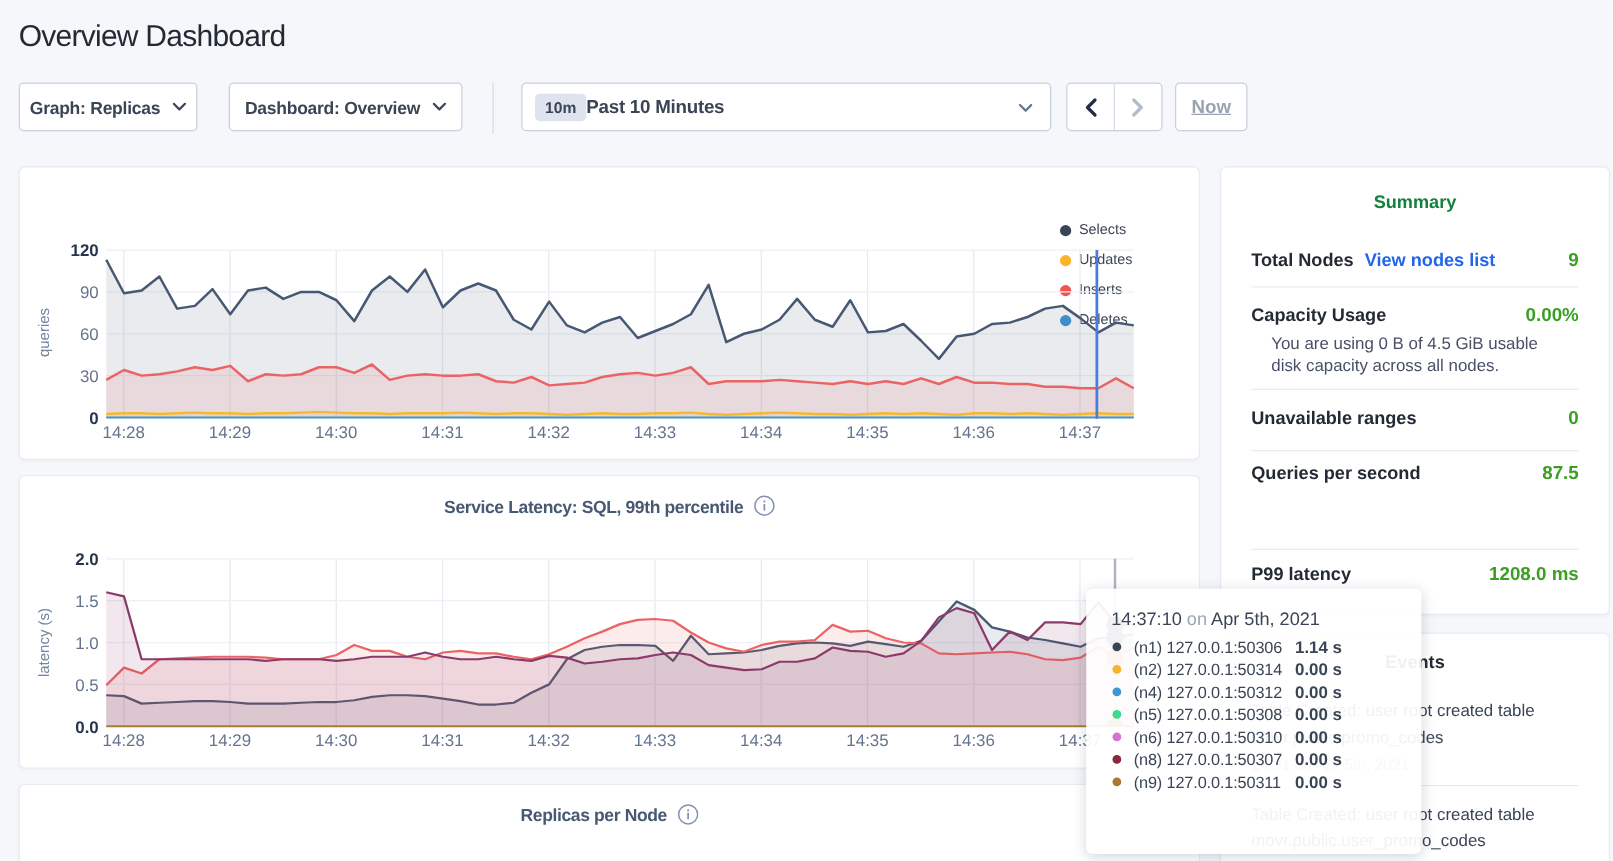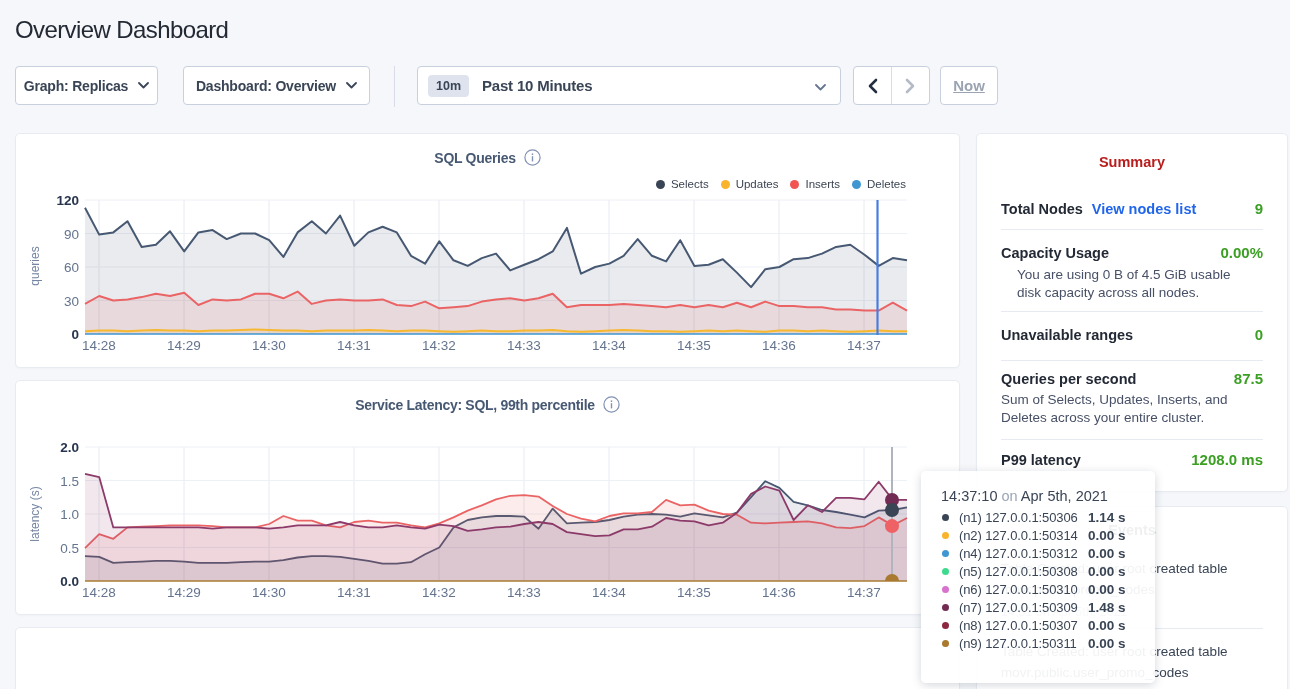--- a/index.html
+++ b/index.html
@@ -8,21 +8,21 @@
 .abs { position:absolute; }
 h1.pagetitle { left:15px; top:16px; font-size:24px; font-weight:normal; color:#242a35; letter-spacing:-0.6px; position:absolute; }
 .ctl { position:absolute; top:66px; height:39px; background:#fff; border:1px solid #c8cfdd; border-radius:4px; display:flex; align-items:center; }
 .ctl .lbl { font-size:14px; font-weight:bold; color:#394455; letter-spacing:-0.2px; }
 .divider { position:absolute; left:394px; top:66px; height:41px; width:1px; background:#d7dce6; }
 .badge10m { background:#dfe3ee; border-radius:4px; font-size:12.5px; font-weight:bold; color:#394455; padding:4px 8px; }
 .arrowbtn { display:flex; align-items:center; justify-content:center; width:38px; height:37px; }
 .card { position:absolute; background:#fff; border:1px solid #e8ecf2; border-radius:5px; box-shadow:0 1px 2px rgba(50,60,80,0.03); }
 .ctitle { display:flex; justify-content:center; align-items:center; gap:8px; font-size:14px; letter-spacing:-0.3px; font-weight:bold; color:#475872; }
 .info { display:inline-flex; }
-.legend { position:absolute; display:flex; gap:12px; font-size:11.5px; color:#3c4554; }
+.legend { position:absolute; display:flex; gap:12px; font-size:11.5px; color:#3c4554;flex-direction:column; }
 .legend .item { display:flex; align-items:center; gap:6px; }
 .ldot { width:9px; height:9px; border-radius:50%; display:inline-block; }
 .sumrow { display:flex; justify-content:space-between; align-items:baseline; }
 .sumlabel { font-size:14.5px; font-weight:bold; color:#242a35; }
 .sumval { font-size:15px; font-weight:bold; color:#3a9f23; }
 .sumdesc { font-size:13.5px; color:#475066; line-height:18px; margin-top:4px; }
 .sumdiv { border-top:1px solid #e7ebf1; margin:11px 0 11px 0; }
 .link { color:#2065ec; font-weight:bold; font-size:14.5px; }
 .trow { display:flex; align-items:center; height:18px; }
 .tdot { width:7px; height:7px; border-radius:50%; margin-right:10px; margin-left:1px; flex:none; }
@@ -42,21 +42,21 @@
   </div>
 <div class="ctl" style="left:183px; width:187px; justify-content:center; gap:10px;">
     <span class="lbl">Dashboard: Overview</span>
     <svg width="11" height="7" viewBox="0 0 11 7">
       <path d="M1 1 L5.5 5.5 L10 1" fill="none" stroke="#3c4658" stroke-width="1.8" stroke-linecap="round" stroke-linejoin="round"></path>
     </svg>
   </div>
 <div class="divider"></div>
 <div class="ctl" style="left:417px; width:424px; padding:0 14px 0 10px;">
     <span class="badge10m">10m</span>
-    <span class="lbl" style="margin-left:13px; font-size:15px;">Past 10 Minutes</span>
+    <span class="lbl" style="font-size:15px;">Past 10 Minutes</span>
     <span style="margin-left:auto;"><svg width="11" height="7" viewBox="0 0 11 7">
         <path d="M1 1 L5.5 5.5 L10 1" fill="none" stroke="#67758f" stroke-width="1.8" stroke-linecap="round" stroke-linejoin="round"></path>
       </svg></span>
   </div>
 <div class="ctl" style="left:853px; width:77px; padding:0;">
   <div class="arrowbtn">
       <svg width="11" height="16" viewBox="0 0 11 16">
         <path d="M9 2 L3 8 L9 14" fill="none" stroke="#242e42" stroke-width="2.6" stroke-linecap="round" stroke-linejoin="round"></path>
       </svg>
     </div>
@@ -65,27 +65,20 @@
       <svg width="11" height="16" viewBox="0 0 11 16">
         <path d="M2 2 L8 8 L2 14" fill="none" stroke="#b4bac8" stroke-width="2.6" stroke-linecap="round" stroke-linejoin="round"></path>
       </svg>
     </div>
 </div>
 <div class="ctl" style="left:940px; width:58px; justify-content:center;">
     <span style="font-size:15px; font-weight:bold; color:#9ba3b2;text-decoration:underline;">Now</span>
   </div>
 
 <div class="card" style="left:15px; top:133px; width:945px; height:235px;">
-  <div class="ctitle" style="margin-top:15px;">SQL Queries <span class="info">
-        <svg width="17" height="17" viewBox="0 0 17 17">
-          <circle cx="8.5" cy="8.5" r="7.6" fill="none" stroke="#8291b5" stroke-width="1.2"></circle>
-          <rect x="7.8" y="7.2" width="1.4" height="5.2" fill="#8291b5"></rect>
-          <rect x="7.8" y="4.4" width="1.4" height="1.6" fill="#8291b5"></rect>
-        </svg>
-      </span></div>
   <div class="legend" style="right:53px; top:44px;">
     <span class="item"><span class="ldot" style="background:#394455"></span>Selects</span>
     <span class="item"><span class="ldot" style="background:#f7b42c"></span>Updates</span>
     <span class="item"><span class="ldot" style="background:#f05552"></span>Inserts</span>
     <span class="item"><span class="ldot" style="background:#3e96d2"></span>Deletes</span>
   </div>
   <svg width="945" height="235" viewBox="0 0 945 235" style="position:absolute;left:0;top:0">
       <line x1="83.0" y1="66.0" x2="83.0" y2="200.0" stroke="#e7eaf1" stroke-width="1"></line>
       <line x1="168.0" y1="66.0" x2="168.0" y2="200.0" stroke="#e7eaf1" stroke-width="1"></line>
       <line x1="253.0" y1="66.0" x2="253.0" y2="200.0" stroke="#e7eaf1" stroke-width="1"></line>
@@ -182,62 +175,68 @@
       <text x="63.0" y="205.0" font-size="13.5" font-weight="bold" fill="#26344d" text-anchor="end">0.0</text>
       <text x="63.0" y="171.5" font-size="13.5" fill="#64748f" text-anchor="end">0.5</text>
       <text x="63.0" y="138.0" font-size="13.5" fill="#64748f" text-anchor="end">1.0</text>
       <text x="63.0" y="104.5" font-size="13.5" fill="#64748f" text-anchor="end">1.5</text>
       <text x="63.0" y="71.0" font-size="13.5" font-weight="bold" fill="#26344d" text-anchor="end">2.0</text>
       <text x="23.0" y="133.0" font-size="12" fill="#7585a2" text-anchor="middle" transform="rotate(-90 23.0 133.0)">latency (s)</text>
     </svg>
 </div>
 
 <div class="card" style="left:15px; top:627px; width:945px; height:120px;">
+  <div class="ctitle" style="margin-top:15px;">Replicas per Node <span class="info">
+        <svg width="17" height="17" viewBox="0 0 17 17">
+          <circle cx="8.5" cy="8.5" r="7.6" fill="none" stroke="#8291b5" stroke-width="1.2"></circle>
+          <rect x="7.8" y="7.2" width="1.4" height="5.2" fill="#8291b5"></rect>
+          <rect x="7.8" y="4.4" width="1.4" height="1.6" fill="#8291b5"></rect>
+        </svg>
+      </span></div>
   <div style="position:absolute; left:40px; top:60px; font-size:13.5px; font-weight:bold; color:#26344d;">150</div>
 </div>
 
 <div class="card" style="left:976px; top:133px; width:312px; height:359px;">
-  <div class="abs" style="left:0; right:0; top:20px; text-align:center; font-size:14.5px; font-weight:bold; color:#b91c1c;">Summary</div>
+  <div class="abs" style="left:0; right:0; top:20px; text-align:center; font-size:14.5px; font-weight:bold; color:#15803d;">Summary</div>
   <div class="abs sumrow" style="left:24px; right:24px; top:66px;">
       <span><span class="sumlabel">Total Nodes</span>&nbsp;&nbsp;<span class="link">View nodes list</span></span>
       <span class="sumval">9</span>
     </div>
   <div class="abs sumdiv" style="left:24px; right:24px; top:95px; margin:0;"></div>
   <div class="abs sumrow" style="left:24px; right:24px; top:110px;">
       <span class="sumlabel">Capacity Usage</span>
       <span class="sumval">0.00%</span>
     </div>
   <div class="abs sumdesc" style="left:24px; right:24px; top:116px; margin:16px;">You are using 0 B of 4.5 GiB usable disk capacity across all nodes.</div>
   <div class="abs sumdiv" style="left:24px; right:24px; top:177px; margin:0;"></div>
   <div class="abs sumrow" style="left:24px; right:24px; top:192px;">
       <span class="sumlabel">Unavailable ranges</span>
       <span class="sumval">0</span>
     </div>
   <div class="abs sumdiv" style="left:24px; right:24px; top:226px; margin:0;"></div>
   <div class="abs sumrow" style="left:24px; right:24px; top:236px;">
       <span class="sumlabel">Queries per second</span>
       <span class="sumval">87.5</span>
     </div>
-  <div class="abs sumdesc" style="left:24px; right:24px; top:257px; margin:0;">Sum of Selects, Updates, Inserts, and Deletes across your entire cluster.</div>
   <div class="abs sumdiv" style="left:24px; right:24px; top:305px; margin:0;"></div>
   <div class="abs sumrow" style="left:24px; right:24px; top:317px;">
       <span class="sumlabel">P99 latency</span>
       <span class="sumval">1208.0 ms</span>
     </div>
 </div>
 
 <div class="card" style="left:976px; top:506px; width:312px; height:200px;">
   <div class="abs" style="left:0; right:0; top:15px; text-align:center; font-size:14.5px; font-weight:bold; color:#242a35;">Events</div>
   <div class="abs evtext" style="left:24px; right:24px; top:51px;">Table Created: user root created table<br>movr.public.promo_codes</div>
   <div class="abs" style="left:24px; top:98px; font-size:12.5px; color:#8a94a6;">14:31 on Apr 5th, 2021</div>
   <div class="abs sumdiv" style="left:24px; right:24px; top:121px; margin:0;"></div>
   <div class="abs evtext" style="left:24px; right:24px; top:134px;">Table Created: user root created table<br>movr.public.user_promo_codes</div>
 </div>
 
-<div class="abs" style="left:921px; top:471px; width:234px; height:212px; background:rgba(255,255,255,0.93); border-radius:5px; box-shadow:0 2px 10px rgba(60,70,90,0.22); padding:17px 0 0 20px;">
+<div class="abs" style="left:869px; top:471px; width:268px; height:212px; background:rgba(255,255,255,0.93); border-radius:5px; box-shadow:0 2px 10px rgba(60,70,90,0.22); padding:17px 0 0 20px;">
   <div style="font-size:14.5px; color:#394455; margin-bottom:4px;">14:37:10 <span style="color:#9aa5b5">on</span> Apr 5th, 2021</div>
 <div class="trow">
       <span class="tdot" style="background:#394455"></span>
       <span class="tlabel">(n1) 127.0.0.1:50306</span>
       <span class="tval">1.14 s</span>
     </div>
     <div class="trow">
       <span class="tdot" style="background:#f7b42c"></span>
       <span class="tlabel">(n2) 127.0.0.1:50314</span>
       <span class="tval">0.00 s</span>
@@ -251,25 +250,20 @@
       <span class="tdot" style="background:#3edb8e"></span>
       <span class="tlabel">(n5) 127.0.0.1:50308</span>
       <span class="tval">0.00 s</span>
     </div>
     <div class="trow">
       <span class="tdot" style="background:#d873cd"></span>
       <span class="tlabel">(n6) 127.0.0.1:50310</span>
       <span class="tval">0.00 s</span>
     </div>
     <div class="trow">
-      <span class="tdot" style="background:#722b53"></span>
-      <span class="tlabel">(n7) 127.0.0.1:50309</span>
-      <span class="tval">1.48 s</span>
-    </div>
-    <div class="trow">
       <span class="tdot" style="background:#8b2740"></span>
       <span class="tlabel">(n8) 127.0.0.1:50307</span>
       <span class="tval">0.00 s</span>
     </div>
     <div class="trow">
       <span class="tdot" style="background:#a8792e"></span>
       <span class="tlabel">(n9) 127.0.0.1:50311</span>
       <span class="tval">0.00 s</span>
     </div>
 </div>

